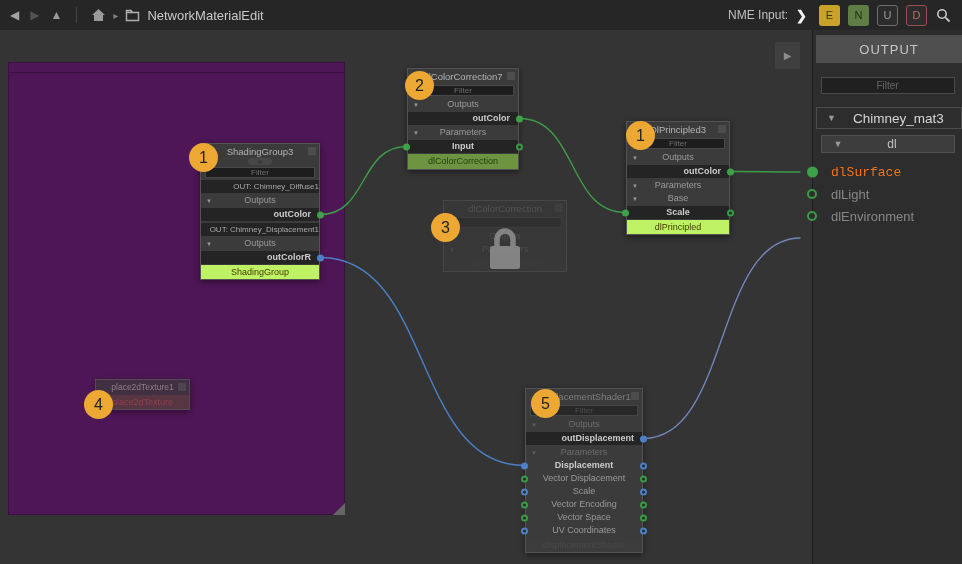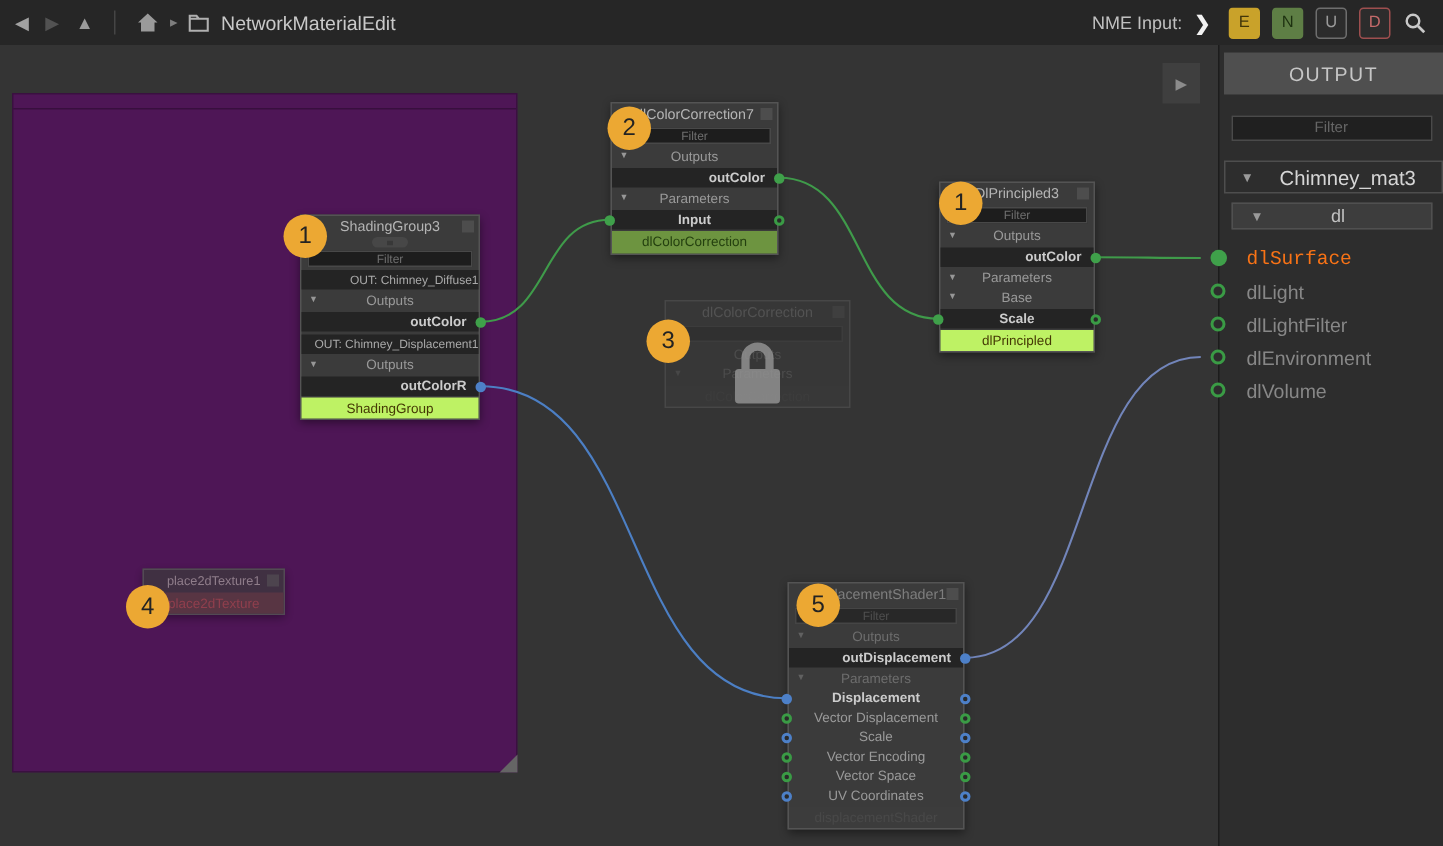--- a/index.html
+++ b/index.html
@@ -350,24 +350,16 @@
     <div class="out-item connected">
       <span class="oport filled"></span>
       <span>dlSurface</span>
     </div>
     <div class="out-item">
       <span class="oport hollow"></span>
       <span>dlLight</span>
     </div>
     <div class="out-item">
       <span class="oport hollow"></span>
-      <span>dlLightFilter</span>
-    </div>
-    <div class="out-item">
-      <span class="oport hollow"></span>
       <span>dlEnvironment</span>
     </div>
-    <div class="out-item">
-      <span class="oport hollow"></span>
-      <span>dlVolume</span>
-    </div>
   </div>
 </div>
 
 </body></html>

